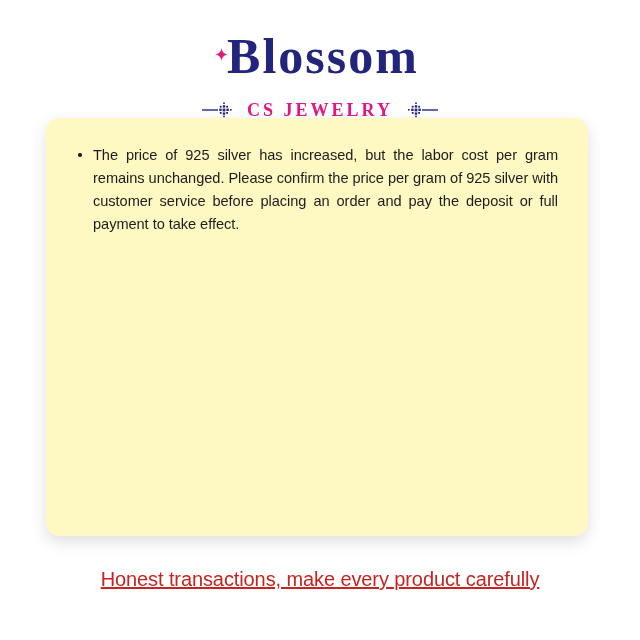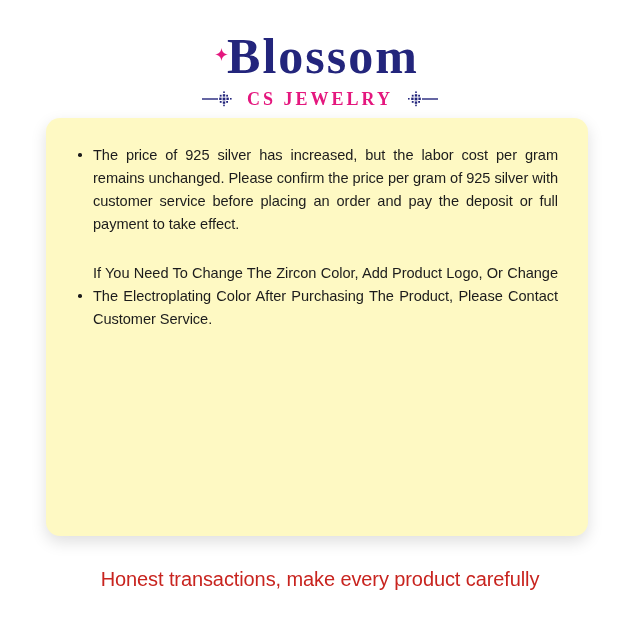--- a/index.html
+++ b/index.html
@@ -39,21 +39,21 @@
   }
   .brand-sparkle {
     position: absolute;
     left: -6px;
     top: 18px;
     width: 13px;
     height: 13px;
     pointer-events: none;
   }
   .tagline-row {
-    margin-top: 6px;
+    margin-top: 17px;
     display: flex;
     align-items: center;
     justify-content: center;
     gap: 5px;
   }
   .tagline-text {
     font-family: "Liberation Serif", "DejaVu Serif", serif;
     font-size: 18px;
     font-weight: 700;
     letter-spacing: 3px;
@@ -117,20 +117,21 @@
   
   .footer {
     position: absolute;
     left: 0;
     top: 568px;
     width: 640px;
     text-align: center;
     color: #c8241f;
     font-size: 20px;
     letter-spacing: -0.1px;
+    text-decoration: underline;
   }
 </style>
 </head>
 <body>
 
 <div class="header">
   <div class="brand-wrap">
     <span class="brand-sparkle">
       <svg viewBox="0 0 20 20" width="13" height="13" aria-hidden="true">
         <path d="M10 0 C11.1 6.3 13.7 8.9 20 10 C13.7 11.1 11.1 13.7 10 20 C8.9 13.7 6.3 11.1 0 10 C6.3 8.9 8.9 6.3 10 0 Z" fill="#e4177e"></path>
@@ -185,23 +186,19 @@
 </div>
 
 <div class="card">
   <ul class="notice-list">
 
     <li class="notice-item gap-large">
       <span class="bullet"></span>
       <span>The price of 925 silver has increased, but the labor cost per gram remains unchanged. Please confirm the price per gram of 925 silver with customer service before placing an order and pay the deposit or full payment to take effect.</span>
     </li>
 
-    <li class="notice-item bullet-middle gap-large">
-      <span class="bullet"></span>
-      <span>If You Need To Change The Zircon Color, Add Product Logo, Or Change The Electroplating Color After Purchasing The Product, Please Contact Customer Service.</span>
-    </li>
 
 
 
   </ul>
 </div>
 
 <div class="footer">Honest transactions, make every product carefully</div>
 
 </body></html>

